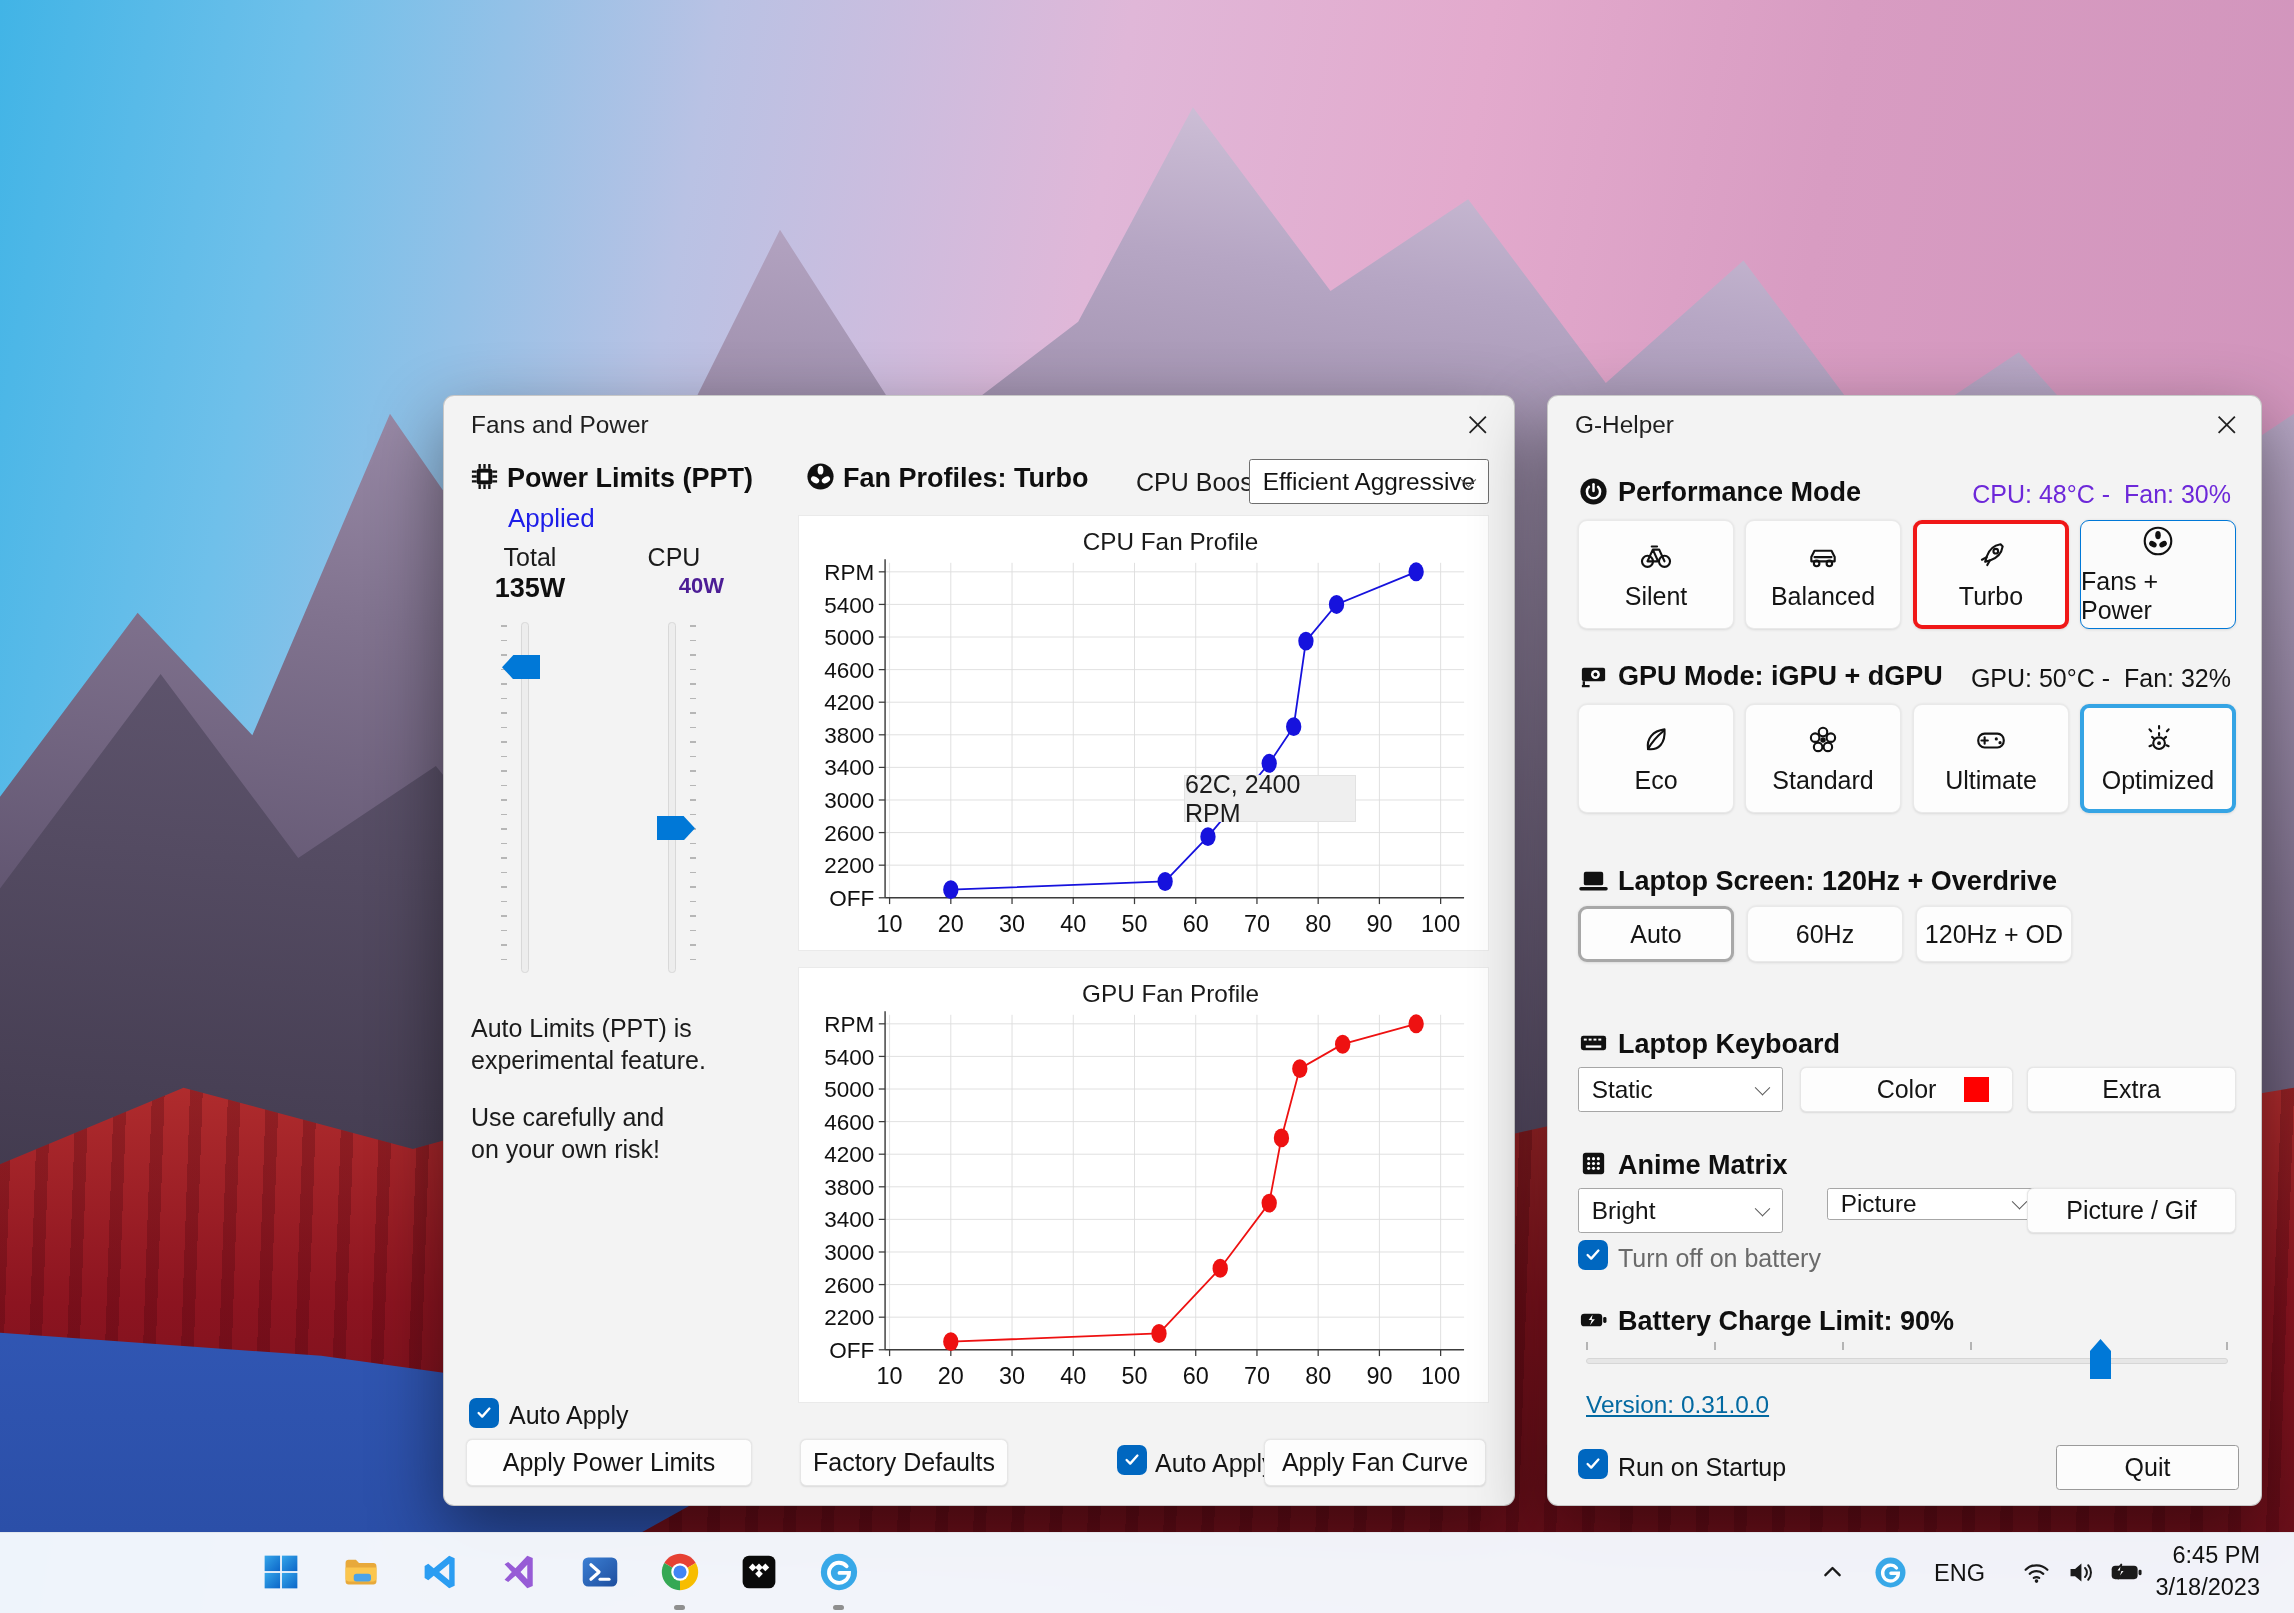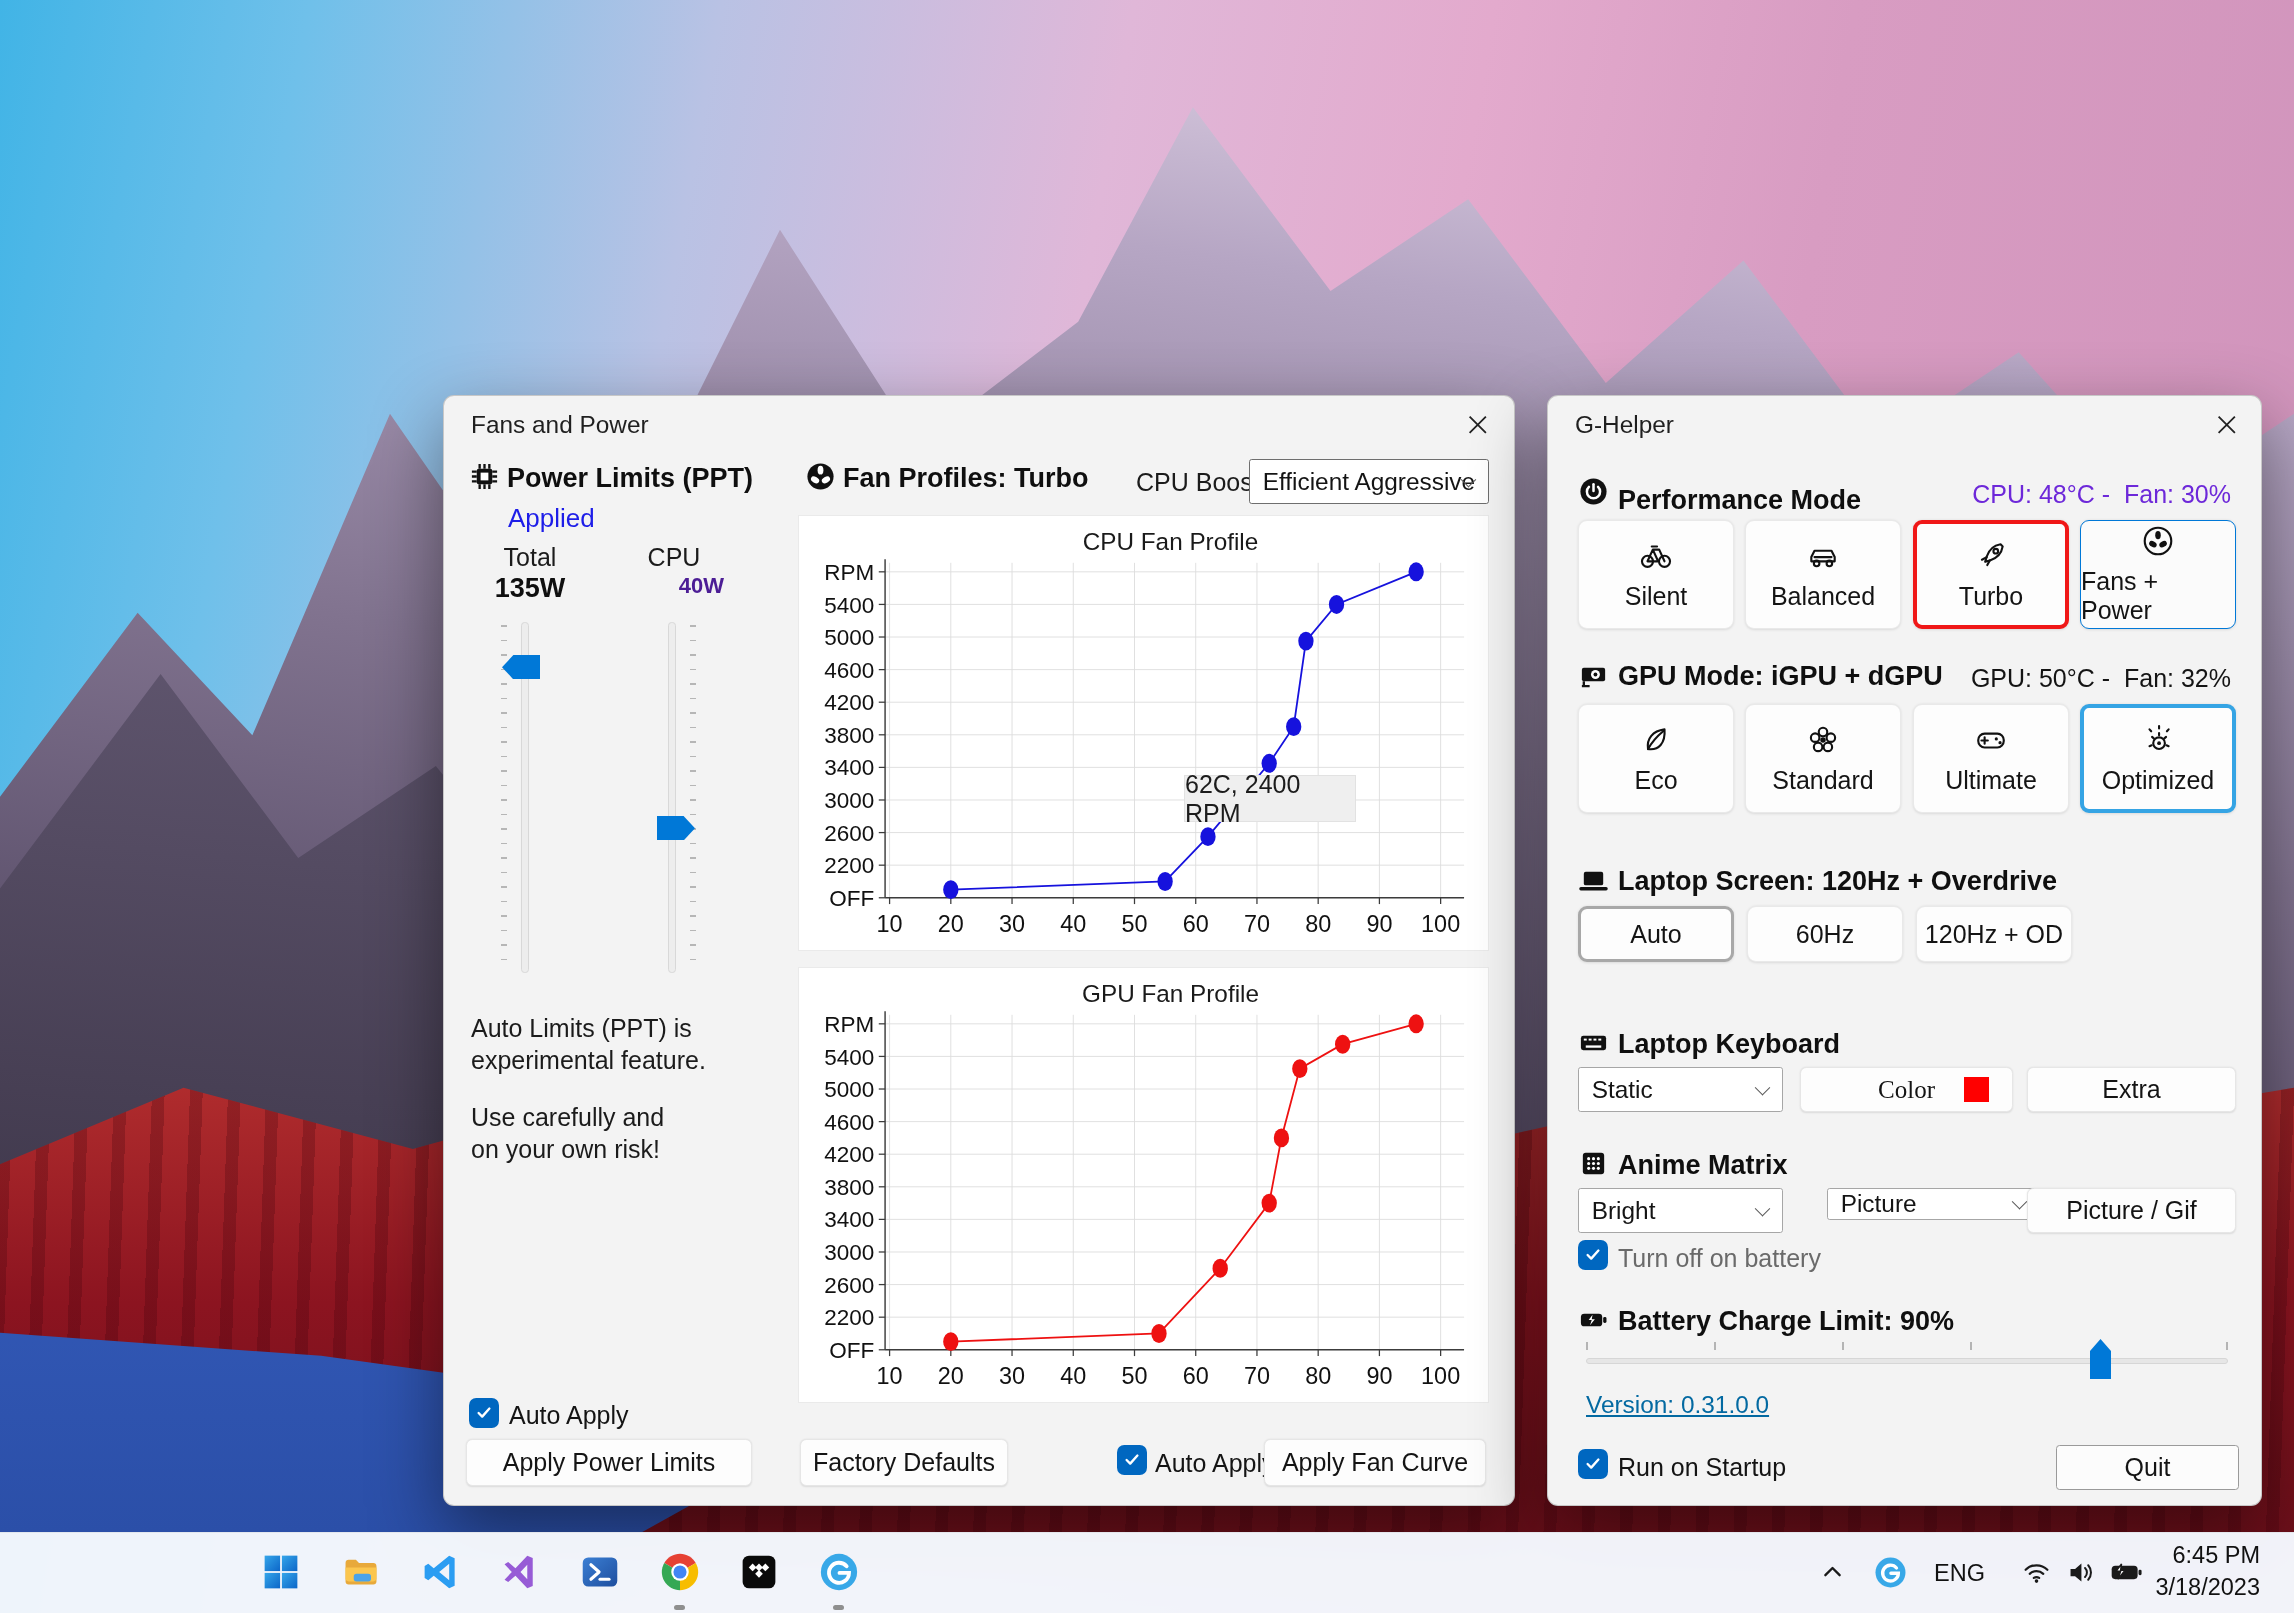--- a/index.html
+++ b/index.html
@@ -342,21 +342,21 @@
     </div>
   </div>
 
   <span class="hdr-ic" style="left:30px; top:80px;">
     <svg viewBox="0 0 32 32" width="31" height="31">
         <circle cx="16" cy="16" r="13.5" fill="#111"></circle>
         <path d="M16 8.5v7" stroke="#fff" stroke-width="2.6" stroke-linecap="round"></path>
         <path d="M11.3 11.3a6.8 6.8 0 1 0 9.4 0" stroke="#fff" stroke-width="2.6" fill="none" stroke-linecap="round"></path>
       </svg>
   </span>
-  <div class="hdr abs" style="left:70px; top:81px;margin-top:8px;">Performance Mode</div>
+  <div class="hdr abs" style="left:70px; top:81px;">Performance Mode</div>
   <div class="abs" style="right:30px; top:84px; font-size:25px; color:#6d28d9; white-space:pre;">CPU: 48°C -  Fan: 30%</div>
 
   <div class="card" style="left:30px;  top:124px; width:156px; height:109px;">
     <span class="icw"><svg viewBox="0 0 32 32">
           <g fill="none" stroke="#111" stroke-width="2" stroke-linecap="round" stroke-linejoin="round">
             <circle cx="8" cy="21" r="5.2"></circle>
             <circle cx="24" cy="21" r="5.2"></circle>
             <path d="M8 21 L13 10 h6 l5 11 M13 10 l5 11 h-10 M12 7 h5"></path>
           </g>
         </svg></span>
@@ -477,21 +477,21 @@
           <rect x="21" y="12" width="3" height="2"></rect>
           <rect x="8" y="19" width="16" height="2.4"></rect>
         </g>
       </svg>
   </span>
   <div class="hdr abs" style="left:70px; top:633px;">Laptop Keyboard</div>
   <div class="dd" style="left:30px; top:671px; width:205px; height:45px;">
     <span>Static</span>
     <span class="chev"></span>
   </div>
-  <div class="flat abs" style="left:252px; top:671px; width:213px; height:45px;font-family:Liberation Serif, serif;">
+  <div class="flat abs" style="left:252px; top:671px; width:213px; height:45px;">
     <span>Color</span>
     <span style="position:absolute; right:23.5px; width:24.4px; height:24.4px; background:var(--swatch);"></span>
   </div>
   <div class="flat abs" style="left:479px; top:671px; width:209px; height:45px;">
     <span>Extra</span>
   </div>
 
   <span class="hdr-ic" style="left:30px; top:752px;">
     <svg viewBox="0 0 32 32" width="31" height="31">
         <rect x="5" y="5" width="22" height="22" rx="3" fill="#111"></rect>

